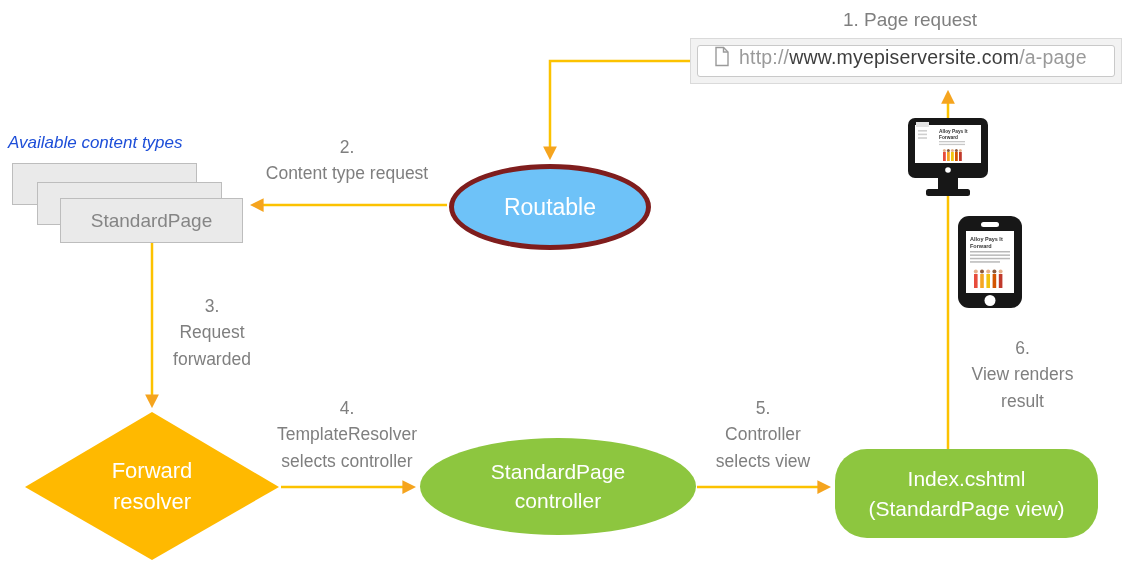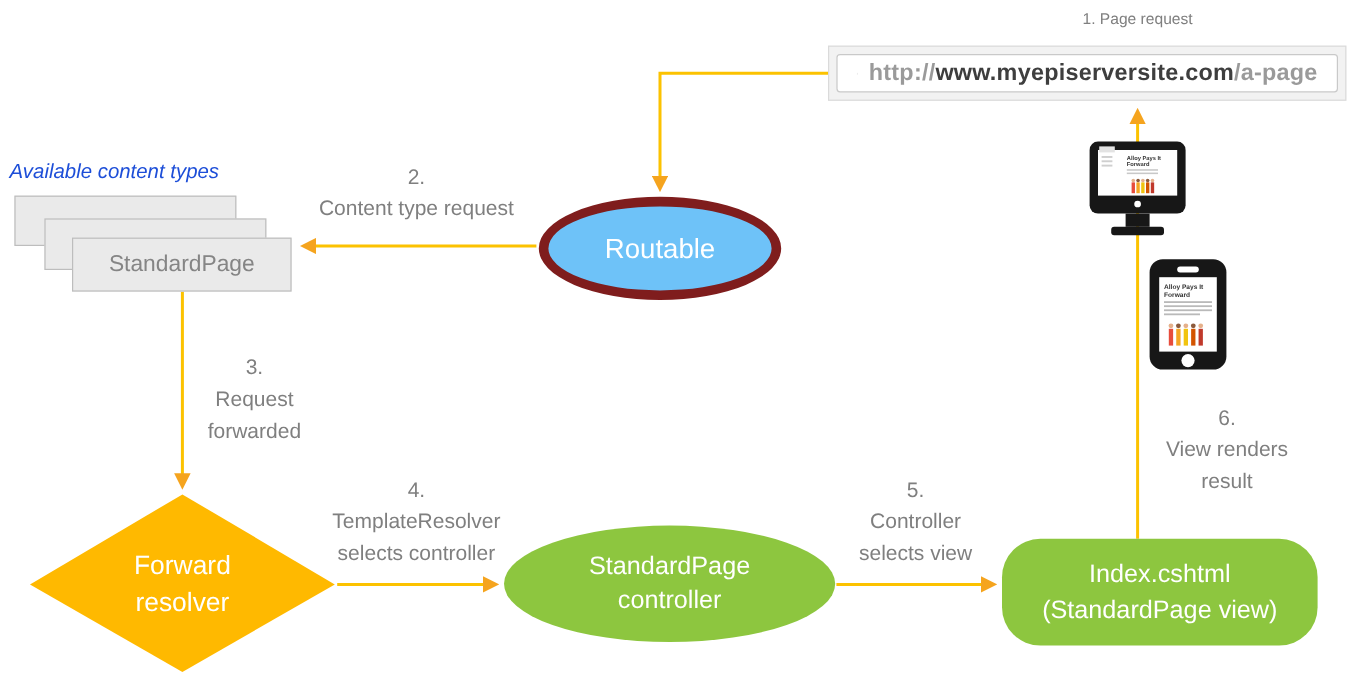--- a/index.html
+++ b/index.html
@@ -8,21 +8,21 @@
     font-family:"Liberation Sans",sans-serif;
   }
   .canvas *{box-sizing:border-box;}
   svg.connectors{position:absolute;left:0;top:0;z-index:1;}
 
   
   .label{
     position:absolute;color:#7F7F7F;font-size:17.5px;line-height:1.5;
     text-align:center;white-space:pre-line;z-index:3;
   }
-  .label.step1{left:848px;top:6px;width:200px;font-size:13px;}
+  .label.step1{left:810px;top:6px;width:200px;font-size:19px;}
   .label.step2{left:247px;top:134px;width:200px;}
   .label.step3{left:132px;top:293px;width:160px;}
   .label.step4{left:247px;top:395px;width:200px;}
   .label.step5{left:683px;top:395px;width:160px;}
   .label.step6{left:935px;top:335px;width:175px;}
   .label.available{
     left:8px;top:130px;width:230px;font-style:italic;text-align:left;
     color:#1d4ed8;font-size:17px;
   }
 
@@ -38,21 +38,21 @@
     align-items:center;justify-content:center;color:#858585;font-size:19px;
   }
 
   
   .node{
     position:absolute;display:flex;align-items:center;justify-content:center;
     color:#fff;text-align:center;white-space:pre-line;z-index:2;
   }
   .node.routable{
     left:449px;top:164px;width:202px;height:86px;border-radius:50%;
-    background:#6EC2F8;border:8px solid #7f1d1d;font-size:23px;
+    background:#6EC2F8;border:5px solid #7f1d1d;font-size:23px;
   }
   .node.controller{
     left:420px;top:438px;width:276px;height:97px;border-radius:50%;
     background:#8DC63F;font-size:21px;line-height:1.35;
   }
   .node.view{
     left:835px;top:449px;width:263px;height:89px;background:#8DC63F;
     font-size:21px;line-height:1.4;border-radius:32px;
   }
   .node.diamond-text{
@@ -60,21 +60,21 @@
     background:transparent;z-index:3;
   }
 
   
   .urlbar{
     position:absolute;left:690px;top:38px;width:432px;height:46px;
     background:#F2F2F2;border:1px solid #DADADA;padding:6px;z-index:2;
   }
   .urlbar-inner{
     height:100%;background:#fff;border:1px solid #C9C9C9;border-radius:3px;
-    display:flex;align-items:center;padding:0 16px;gap:9px;overflow:hidden;font-weight:bold;
+    display:flex;align-items:flex-start;padding:0 16px;gap:9px;overflow:hidden;
   }
   .url-text{font-size:19.5px;white-space:nowrap;letter-spacing:.2px;}
   .url-text .dim{color:#9A9A9A;}
   .url-text .host{color:#3E3E3E;}
 
   svg.device{position:absolute;z-index:2;}
   svg.monitor{left:906px;top:116px;}
   svg.phone{left:956px;top:214px;}
 </style>
 </head>

